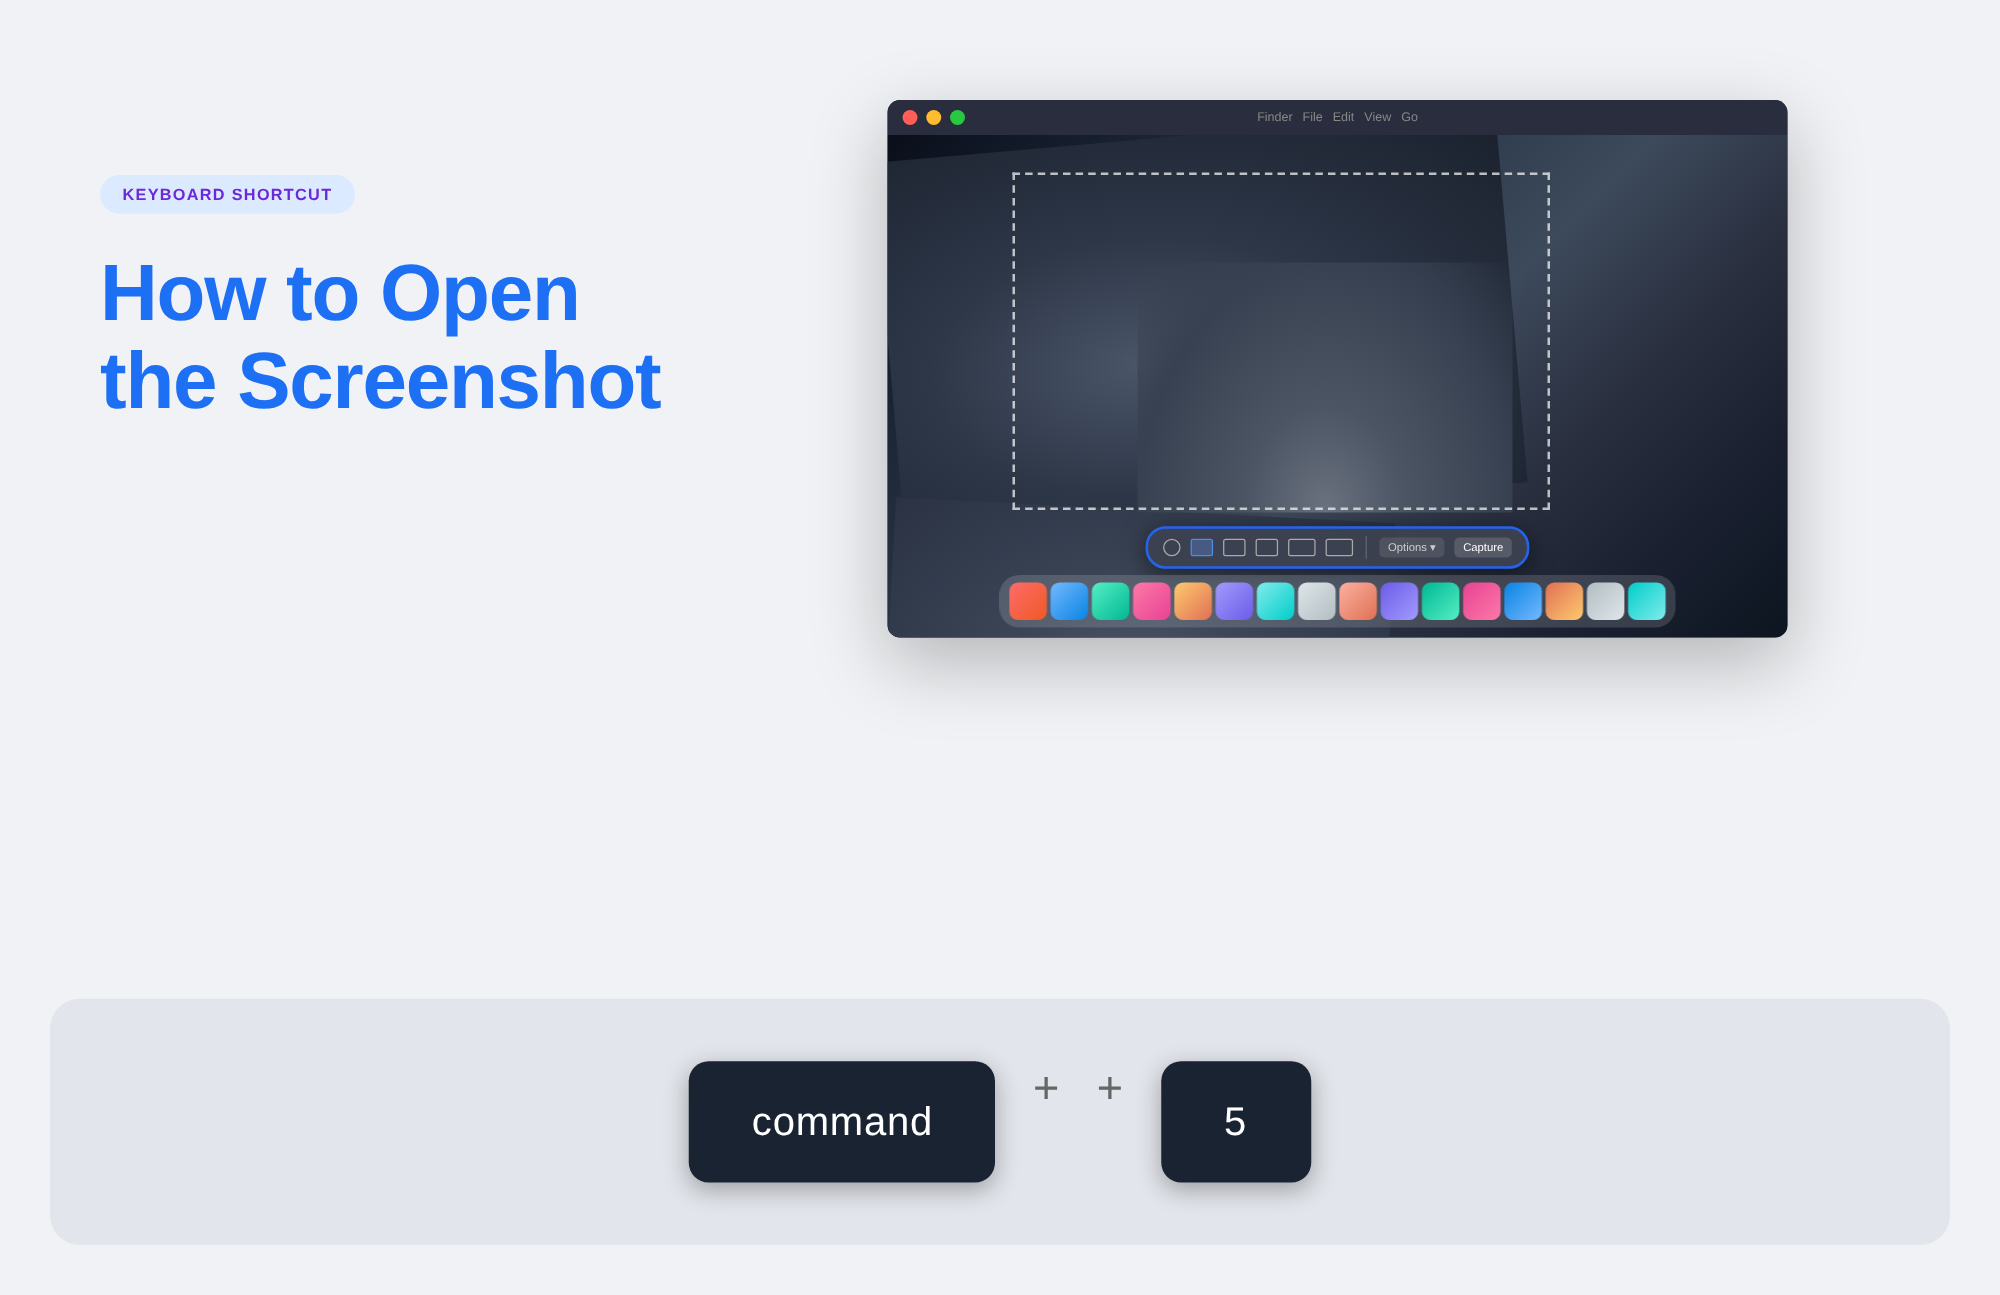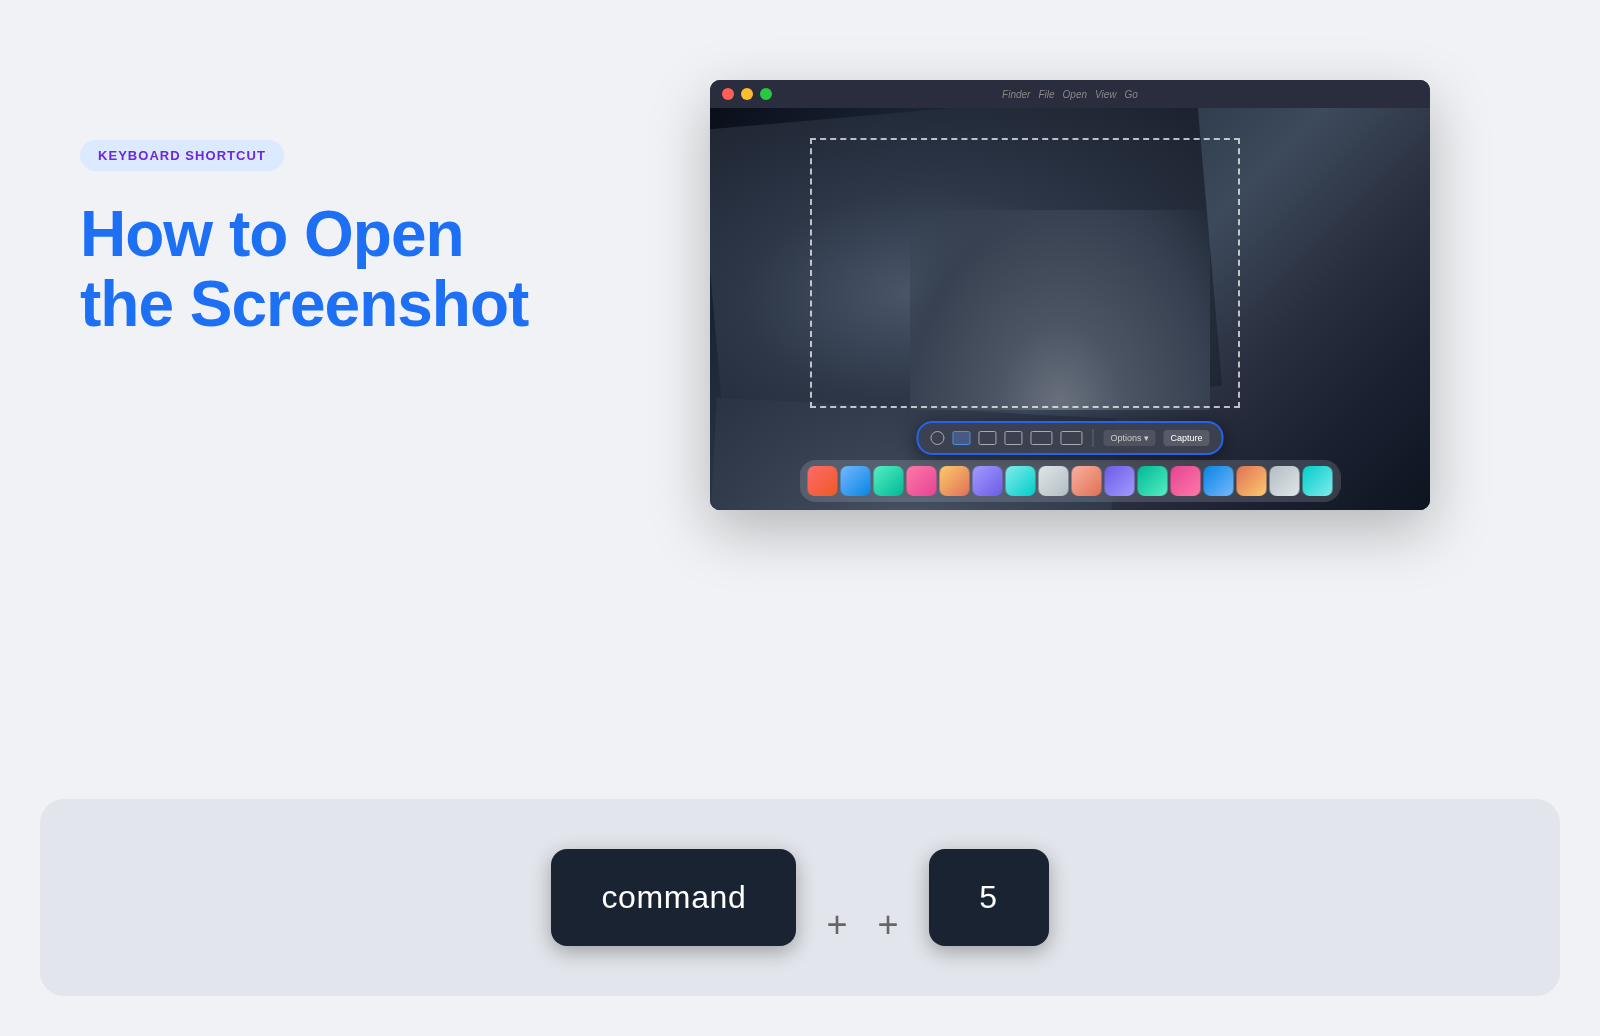--- a/index.html
+++ b/index.html
@@ -76,21 +76,20 @@
 
     .mac-titlebar {
       height: 28px;
       background: #2a2d3e;
       display: flex;
       align-items: center;
       padding: 0 12px;
       gap: 7px;
       position: relative;
       z-index: 10;
-      font-style: italic;
     }
 
     .traffic-light {
       width: 12px;
       height: 12px;
       border-radius: 50%;
     }
 
     .tl-red { background: #ff5f57; }
     .tl-yellow { background: #febc2e; }
@@ -238,21 +237,21 @@
       display: inline-block;
     }
 
     
     .bottom-section {
       background: #e2e5eb;
       border-radius: 24px;
       margin: 0 40px 40px 40px;
       padding: 50px 76px;
       display: flex;
-      align-items: flex-end;
+      align-items: flex-start;
       justify-content: center;
       gap: 30px;
     }
 
     .key-button {
       background: #1a2332;
       color: white;
       border-radius: 16px;
       font-size: 32px;
       font-weight: 400;
@@ -307,21 +306,21 @@
   <div class="right-panel">
     <div class="screenshot-container">
 
       <div class="mac-titlebar">
         <span class="traffic-light tl-red"></span>
         <span class="traffic-light tl-yellow"></span>
         <span class="traffic-light tl-green"></span>
         <div class="mac-titlebar-center">
           <span class="titlebar-item">Finder</span>
           <span class="titlebar-item">File</span>
-          <span class="titlebar-item">Open</span>
+          <span class="titlebar-item">Edit</span>
           <span class="titlebar-item">View</span>
           <span class="titlebar-item">Go</span>
         </div>
       </div>
 
       <div class="desktop-area">
 
         <div class="dune1"></div>
         <div class="dune2"></div>
         <div class="dune-peak"></div>

